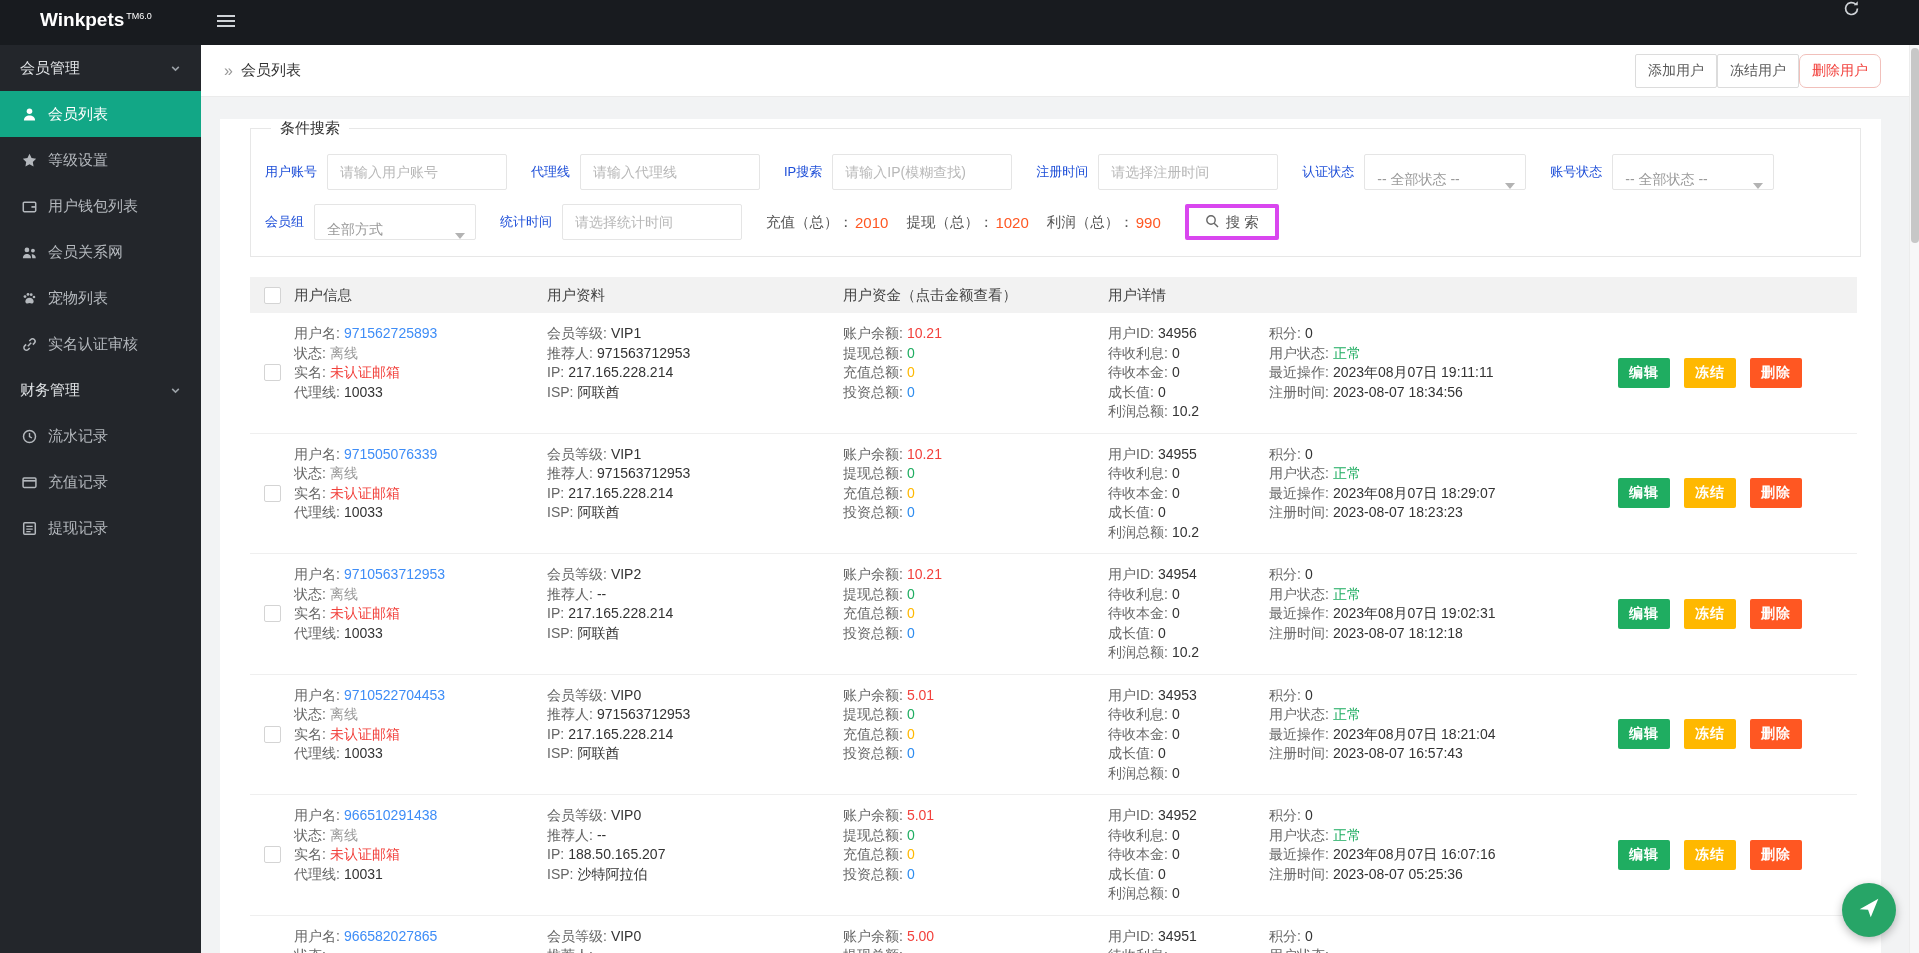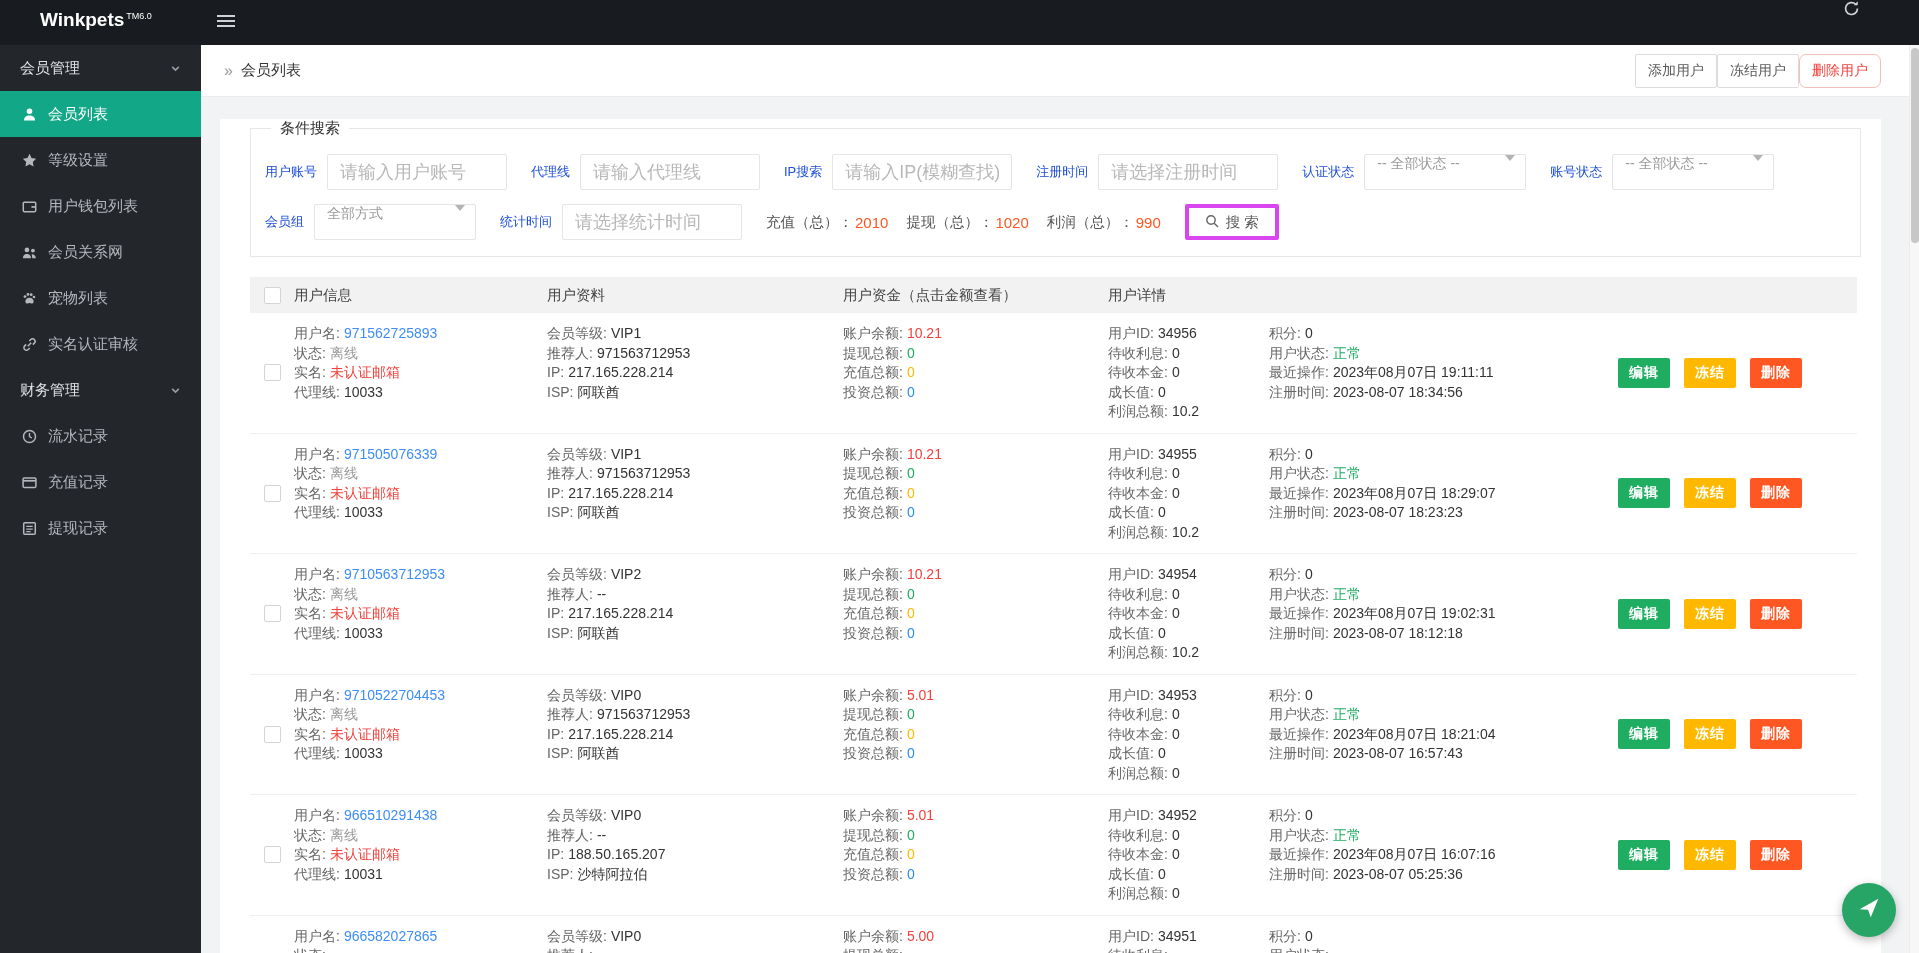--- a/index.html
+++ b/index.html
@@ -40,24 +40,24 @@
 
   
   .card { margin:22px 28px 0 19px; background:#fff; height:1100px; }
 
   fieldset.search { margin:16px 20px 0 30px; border:1px solid #e7e7e7; padding:16px 8px 2px 10px; }
   fieldset.search legend { padding:0 9px; margin-left:10px; font-size:15px; color:#333; }
   .form-row { display:flex; align-items:center; margin:0 4px 14px 4px; flex-wrap:nowrap; }
   .f-item { display:flex; align-items:center; margin-right:24px; }
   .f-label { font-size:13px; color:#1d4ed8; margin-right:10px; white-space:nowrap; }
   .f-input { width:180px; height:36px; border:1px solid #e5e5e5; border-radius:2px; padding:0 12px;
-             font-size:18px; color:#333; font-family:inherit; outline:none; }
+             font-size:14px; color:#333; font-family:inherit; outline:none; }
   .f-input::placeholder { color:#b8b8b8; }
   .f-select { width:162px; height:36px; border:1px solid #e5e5e5; border-radius:2px; padding:0 10px 0 12px;
-              display:flex; align-items:flex-start; justify-content:space-between; font-size:14px; color:#9a9a9a;
+              display:flex; align-items:flex-end; justify-content:space-between; font-size:14px; color:#9a9a9a;
               background:#fff; cursor:pointer; }
   .caret-down { width:0; height:0; border-left:5px solid transparent; border-right:5px solid transparent;
                 border-top:6px solid #b3b3b3; }
   .stats { display:flex; align-items:center; font-size:14.5px; color:#555; margin-right:6px; }
   .stat { margin-right:18px; display:flex; align-items:center; }
   .stat b { color:var(--orange); font-weight:normal; font-size:15px; margin-left:2px; }
   .search-btn { height:36px; display:inline-flex; align-items:center; gap:7px; padding:0 16px;
                 background:#fff; border:4px solid #d946ef; border-radius:2px; font-size:14.5px; color:#555;
                 cursor:pointer; font-family:inherit; }
 

